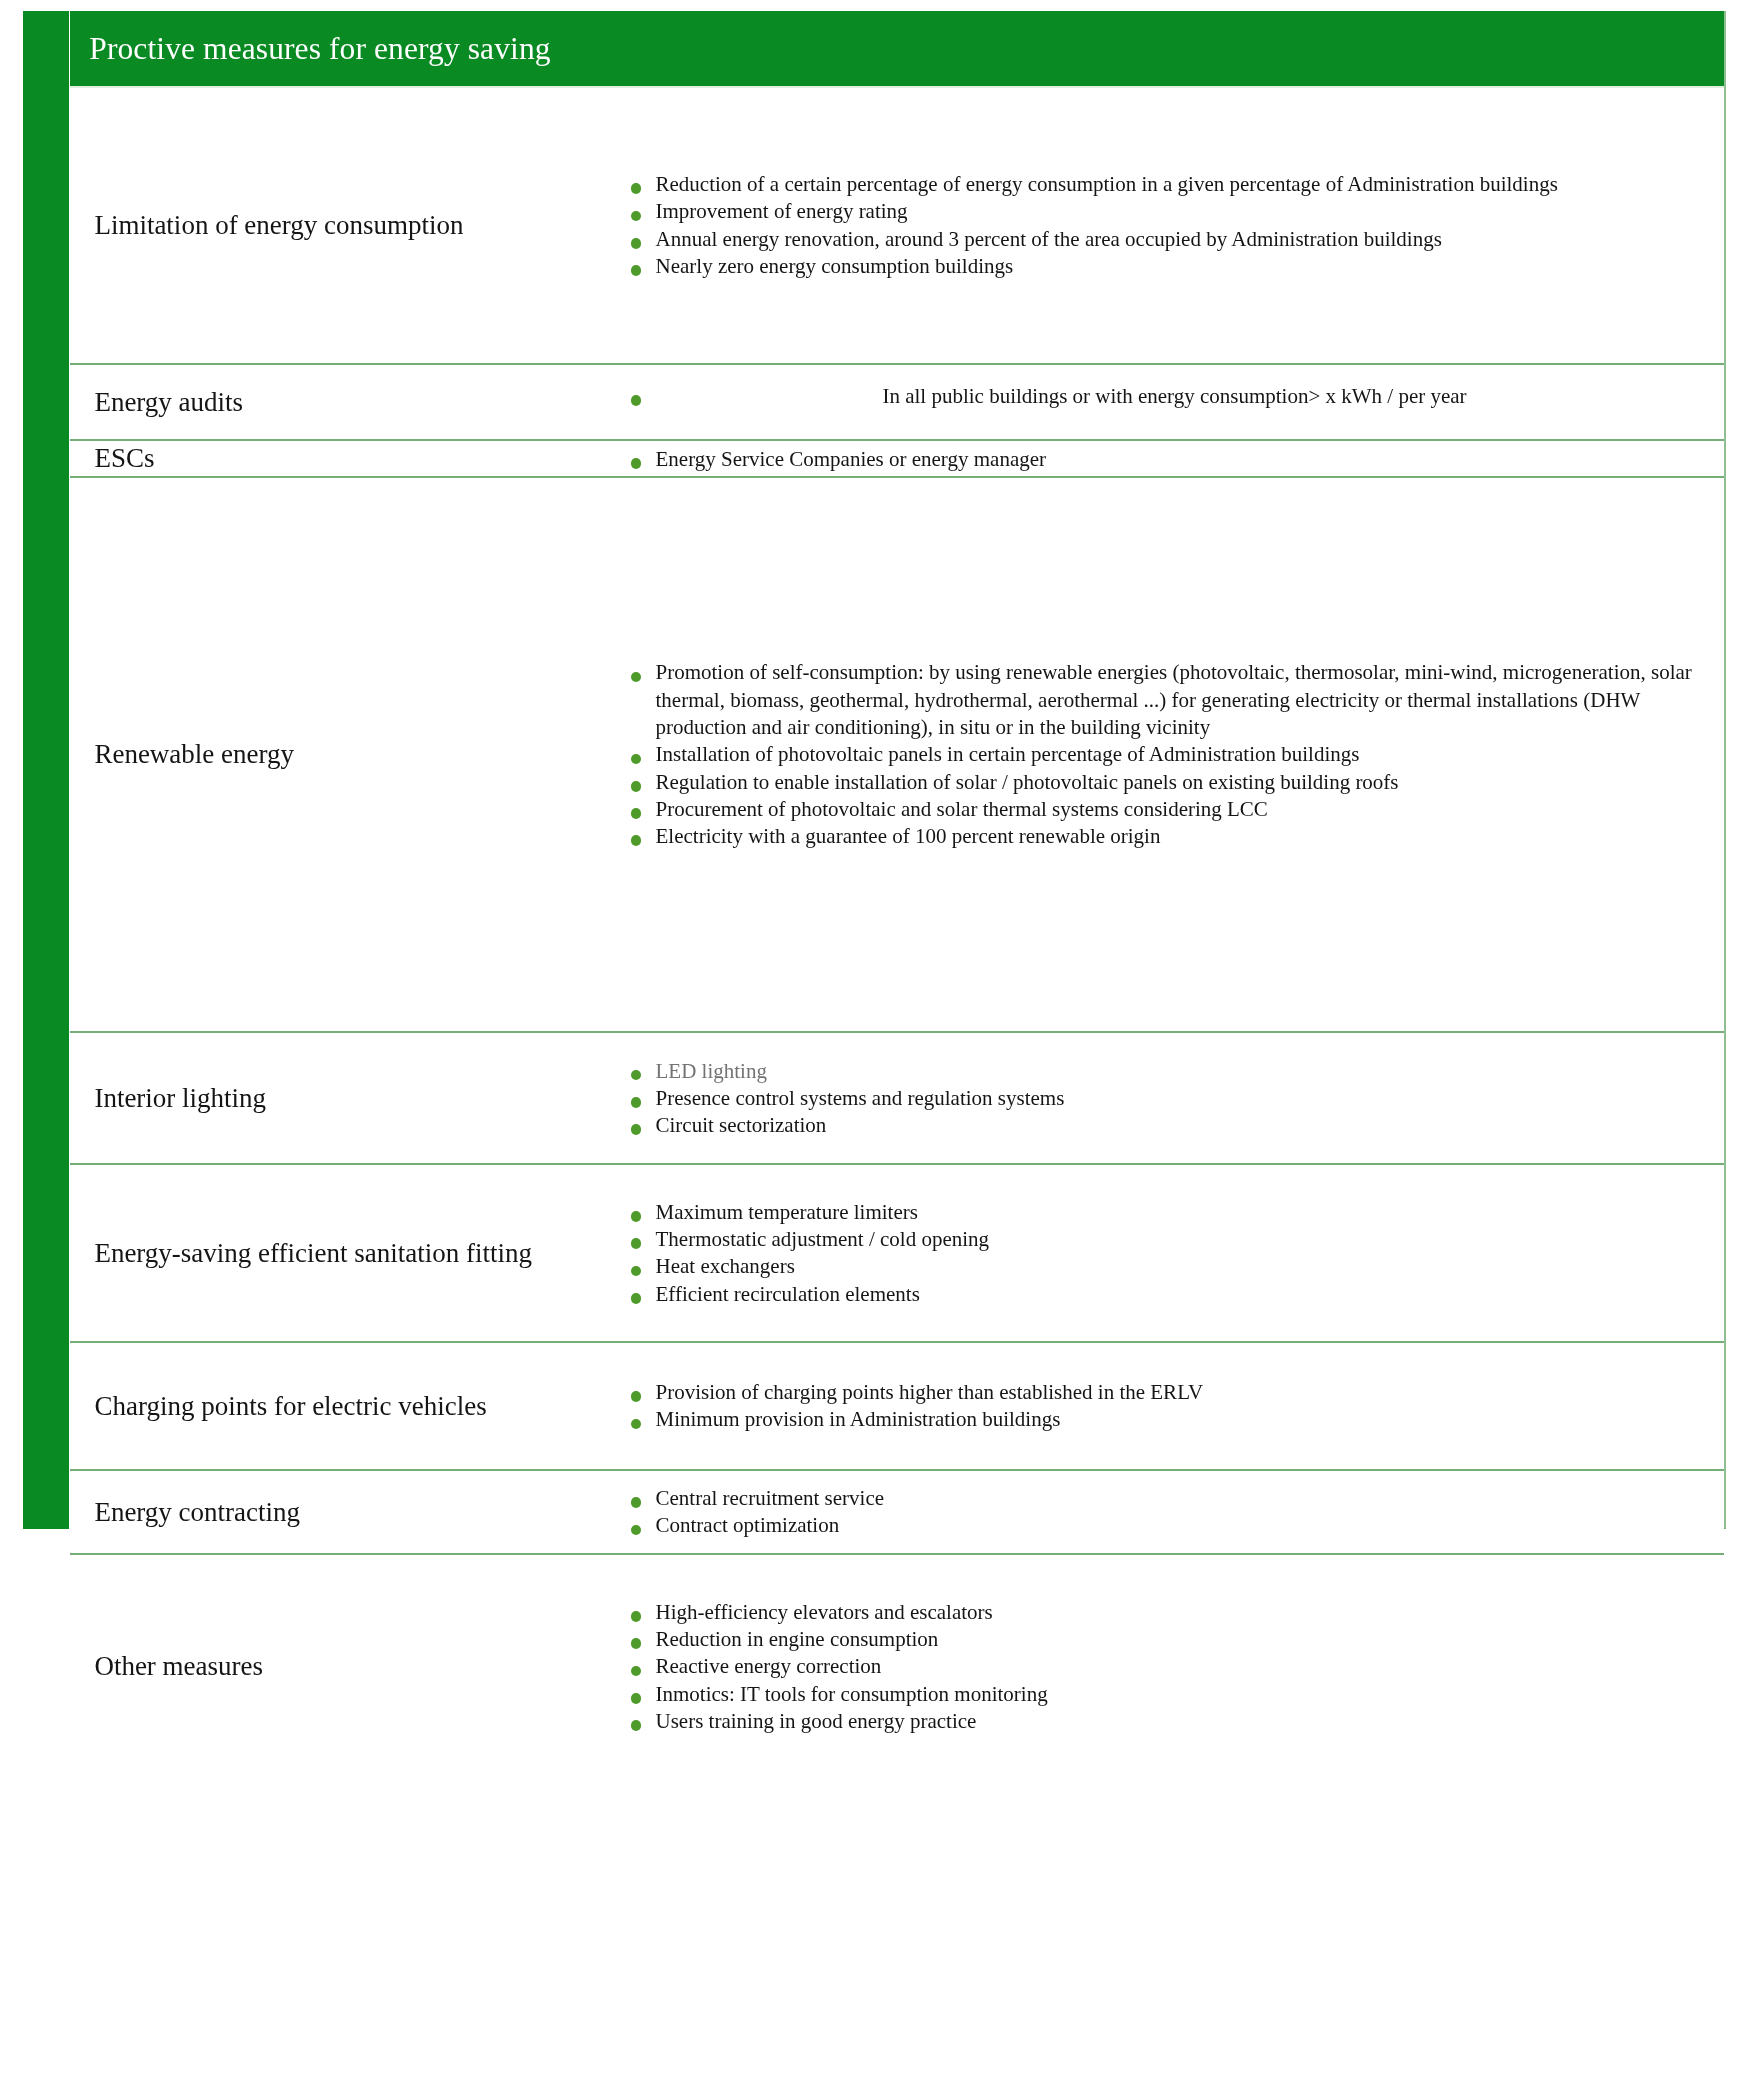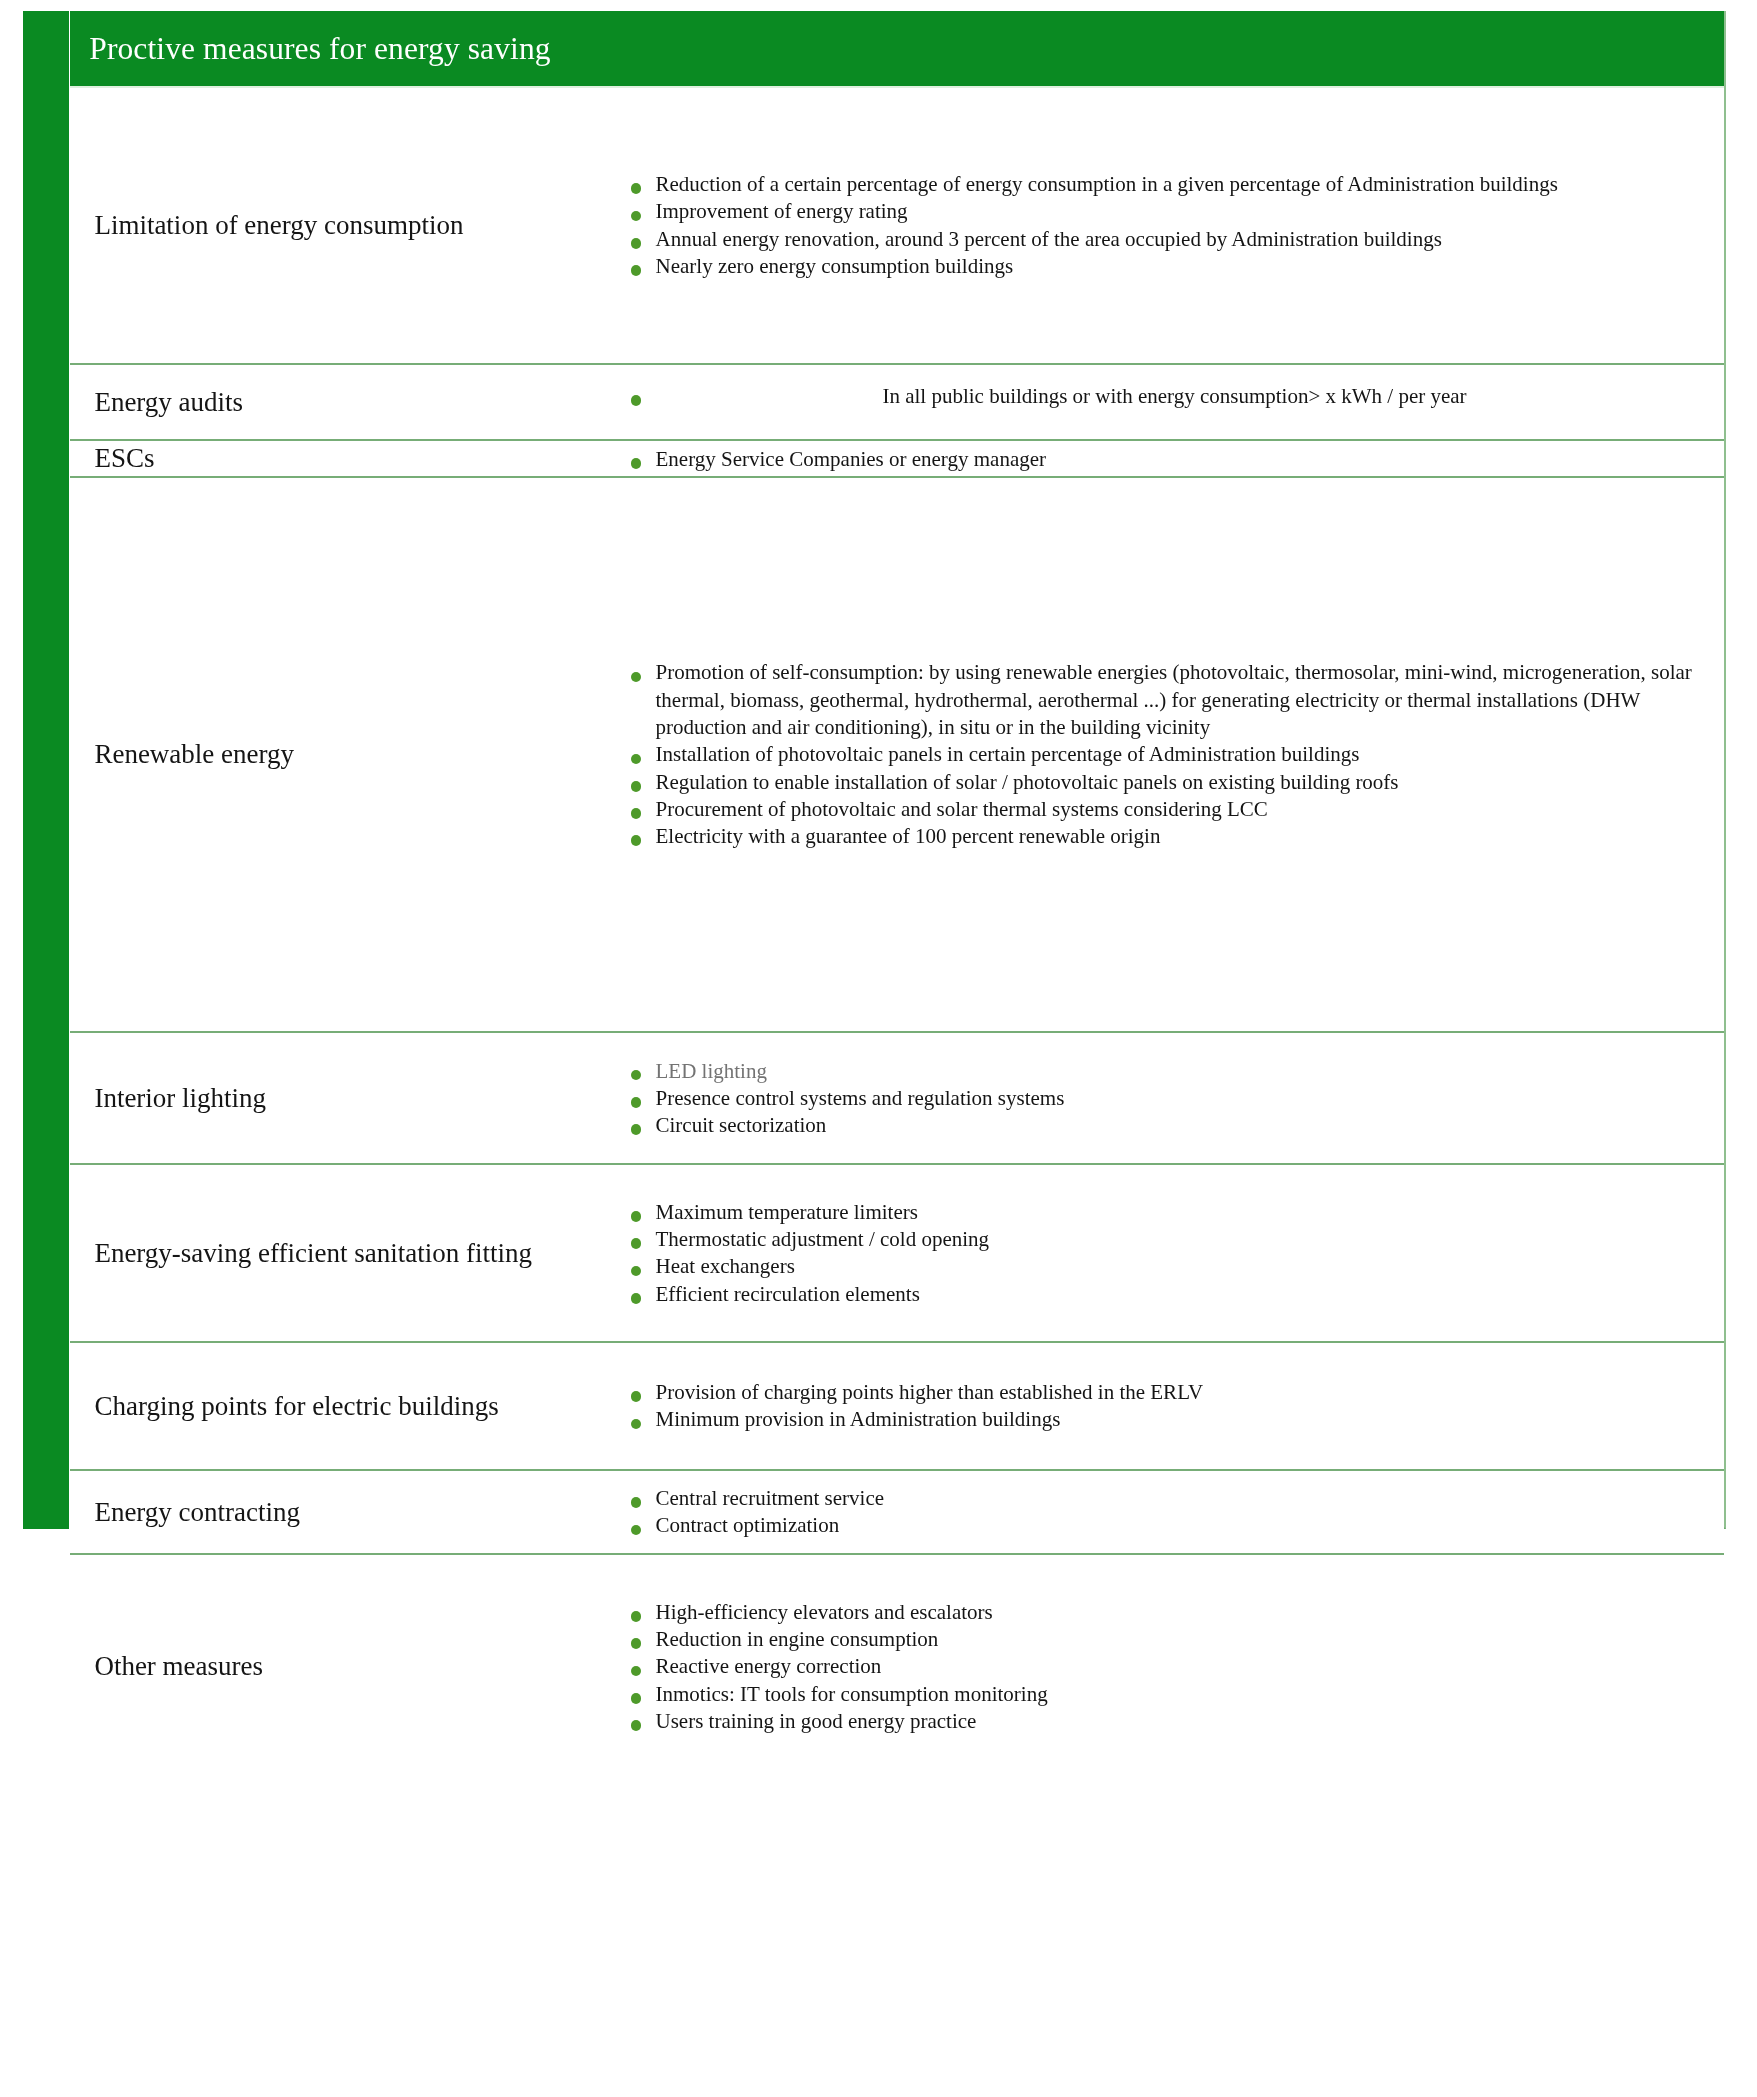--- a/index.html
+++ b/index.html
@@ -193,21 +193,21 @@
         <div class="table-row" id="row-5" style="border-bottom-color: rgb(119, 173, 119);">
           <div class="row-category" style="color: rgb(21, 21, 21);">Energy-saving efficient sanitation fitting</div>
           <div class="row-items">
             <div class="bullet-item" style="color: rgb(21, 21, 21);"><span class="bullet-marker" style="background: rgb(78, 154, 42);"></span><span>Maximum temperature limiters</span></div>
             <div class="bullet-item" style="color: rgb(21, 21, 21);"><span class="bullet-marker" style="background: rgb(78, 154, 42);"></span><span>Thermostatic adjustment / cold opening</span></div>
             <div class="bullet-item" style="color: rgb(21, 21, 21);"><span class="bullet-marker" style="background: rgb(78, 154, 42);"></span><span>Heat exchangers</span></div>
             <div class="bullet-item" style="color: rgb(21, 21, 21);"><span class="bullet-marker" style="background: rgb(78, 154, 42);"></span><span>Efficient recirculation elements</span></div>
           </div>
         </div>
         <div class="table-row" id="row-6" style="border-bottom-color: rgb(119, 173, 119);">
-          <div class="row-category" style="color: rgb(21, 21, 21);">Charging points for electric buildings</div>
+          <div class="row-category" style="color: rgb(21, 21, 21);">Charging points for electric vehicles</div>
           <div class="row-items">
             <div class="bullet-item" style="color: rgb(21, 21, 21);"><span class="bullet-marker" style="background: rgb(78, 154, 42);"></span><span>Provision of charging points higher than  established in the ERLV</span></div>
             <div class="bullet-item" style="color: rgb(21, 21, 21);"><span class="bullet-marker" style="background: rgb(78, 154, 42);"></span><span>Minimum provision in Administration buildings</span></div>
           </div>
         </div>
         <div class="table-row" id="row-7" style="border-bottom-color: rgb(119, 173, 119);">
           <div class="row-category" style="color: rgb(21, 21, 21);">Energy contracting</div>
           <div class="row-items">
             <div class="bullet-item" style="color: rgb(21, 21, 21);"><span class="bullet-marker" style="background: rgb(78, 154, 42);"></span><span>Central recruitment service</span></div>
             <div class="bullet-item" style="color: rgb(21, 21, 21);"><span class="bullet-marker" style="background: rgb(78, 154, 42);"></span><span>Contract optimization</span></div>

